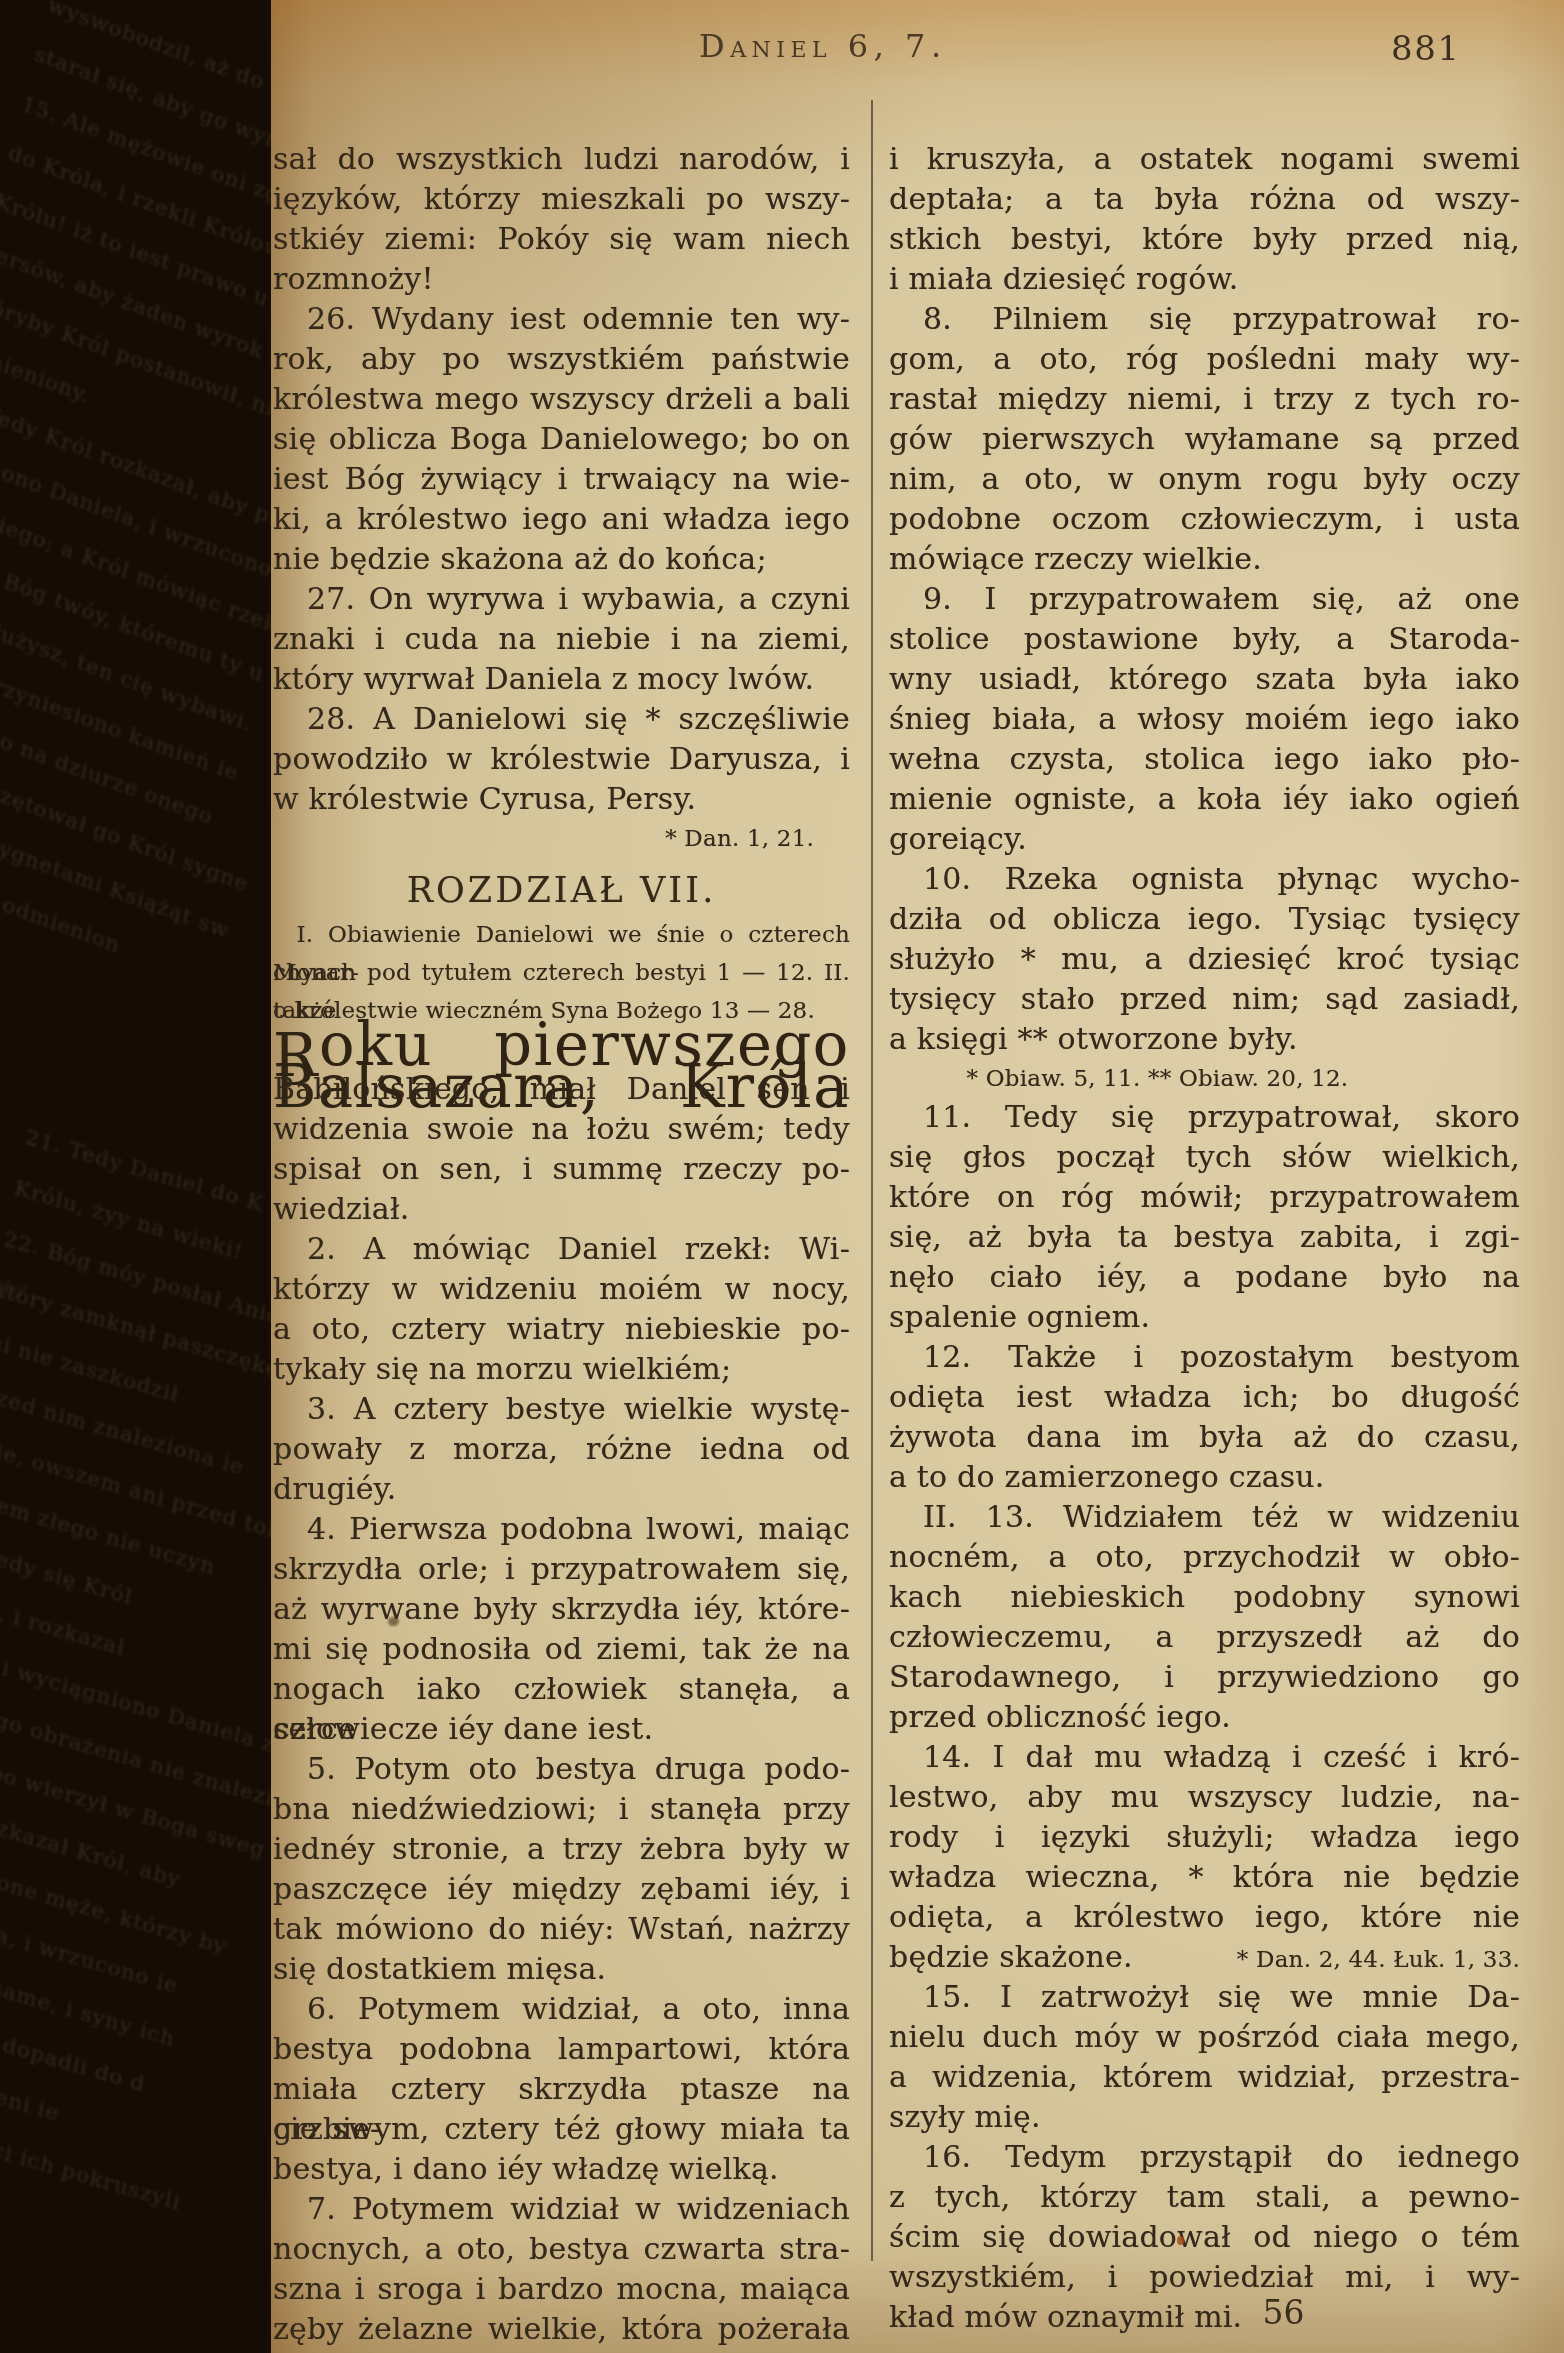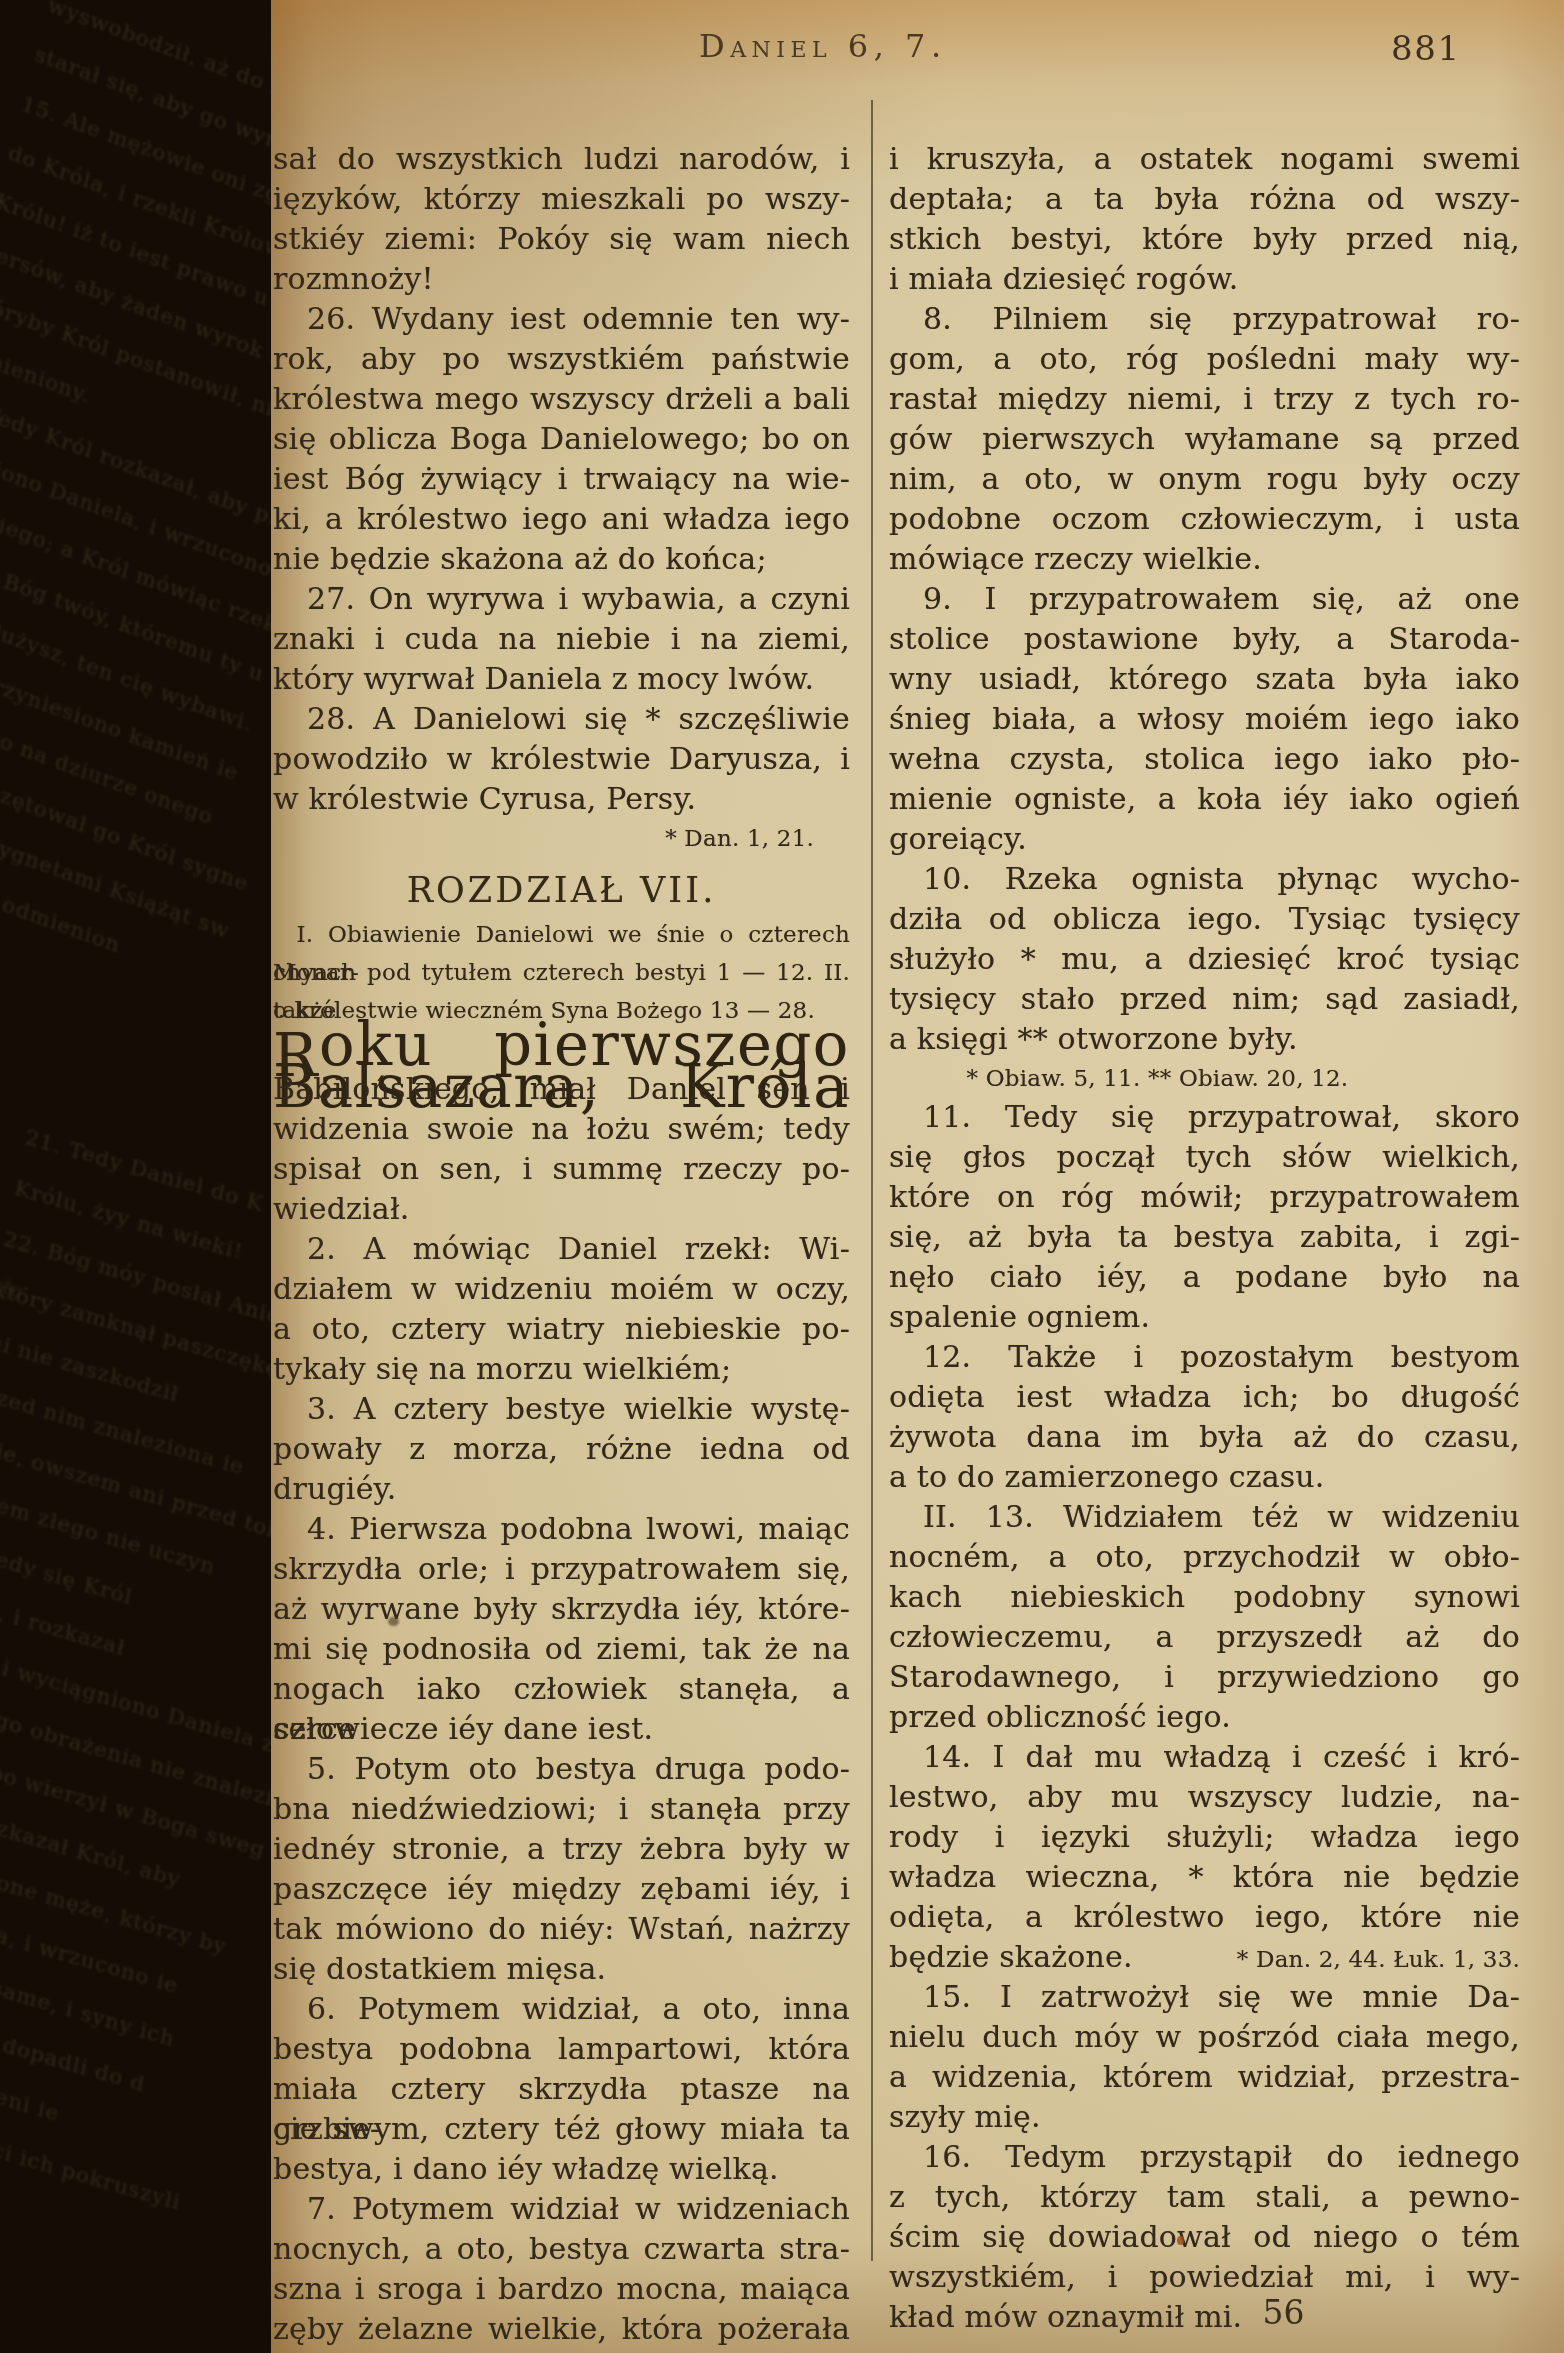--- a/index.html
+++ b/index.html
@@ -175,21 +175,21 @@
       <div class="line heading">ROZDZIAŁ VII.</div>
       <div class="line summary indent">I. Obiawienie Danielowi we śnie o czterech Monar-</div>
       <div class="line summary">chyach pod tytułem czterech bestyi 1 — 12. II. także</div>
       <div class="line summary end">o królestwie wieczném Syna Bożego 13 — 28.</div>
       <div class="line dropcap"><span class="dropcap">R</span>oku pierwszego Balsazara, Króla</div>
       <div class="line body">Babilońskiego, miał Daniel sen i</div>
       <div class="line body">widzenia swoie na łożu swém; tedy</div>
       <div class="line body">spisał on sen, i summę rzeczy po-</div>
       <div class="line body end">wiedział.</div>
       <div class="line body indent">2. A mówiąc Daniel rzekł: Wi-</div>
-      <div class="line body">działem w widzeniu moiém w oczy,</div>
+      <div class="line body">którzy w widzeniu moiém w nocy,</div>
       <div class="line body">a oto, cztery wiatry niebieskie po-</div>
       <div class="line body end">tykały się na morzu wielkiém;</div>
       <div class="line body indent">3. A cztery bestye wielkie wystę-</div>
       <div class="line body">powały z morza, różne iedna od</div>
       <div class="line body end">drugiéy.</div>
       <div class="line body indent">4. Pierwsza podobna lwowi, maiąc</div>
       <div class="line body">skrzydła orle; i przypatrowałem się,</div>
       <div class="line body">aż wyrwane były skrzydła iéy, które-</div>
       <div class="line body">mi się podnosiła od ziemi, tak że na</div>
       <div class="line body">nogach iako człowiek stanęła, a serce</div>

